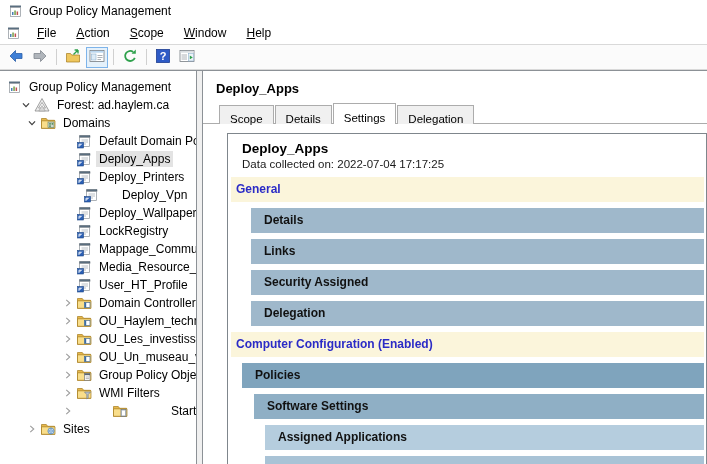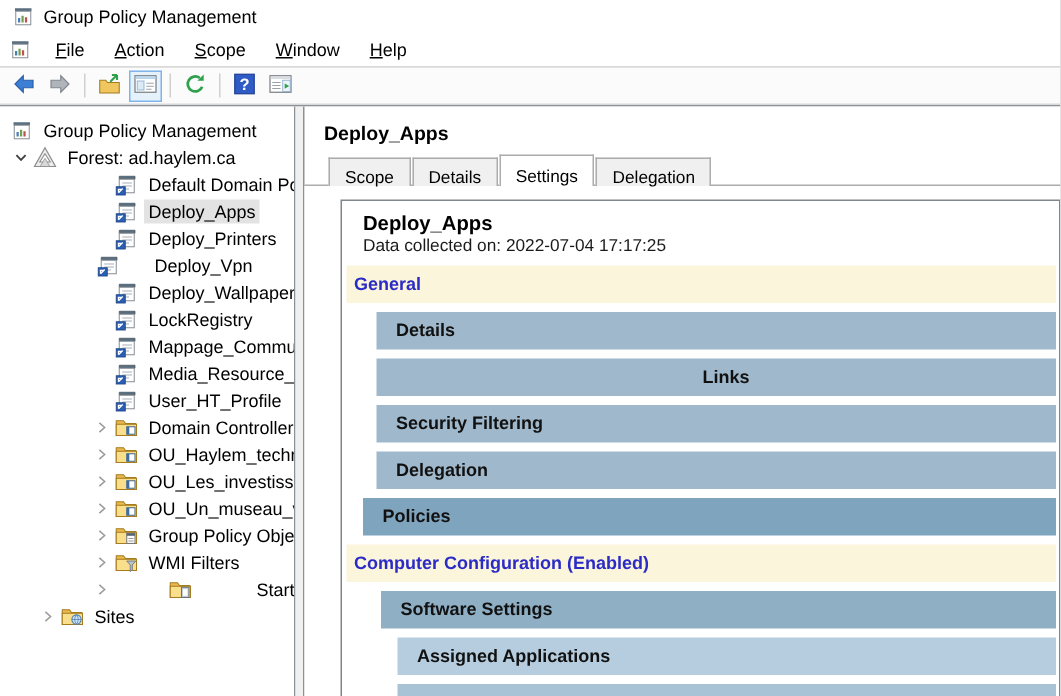--- a/index.html
+++ b/index.html
@@ -152,33 +152,49 @@
         <div class="tree-row" style="padding-left: 6px;">
           <span class="ticon"><svg viewBox="0 0 16 16">
               <path d="M3 2.5h11v2H3z" fill="#5a6e7f"></path>
               <rect x="3.5" y="4.5" width="10" height="9" fill="#fff" stroke="#8a9299" stroke-width="0.7"></rect>
               <rect x="5" y="9" width="1.5" height="3" fill="#4a7fb5"></rect>
               <rect x="7.3" y="7.5" width="1.5" height="4.5" fill="#74a04a"></rect>
               <rect x="9.6" y="8.5" width="1.5" height="3.5" fill="#c05050"></rect>
             </svg></span>
           <span class="tlabel">Group Policy Management</span>
         </div>
-        <div class="tree-row" style="padding-left: 6px;">
+        <div class="tree-row" style="padding-left: 6px; margin-left: 12px;">
           <span class="chev">
             <svg viewBox="0 0 16 16">
               <path d="M4.5 6.2L8 9.8l3.5-3.6" fill="none" stroke="#404040" stroke-width="1.4"></path>
             </svg>
           </span>
           <span class="ticon"><svg viewBox="0 0 16 16">
               <path d="M8 1.5L15 14H1z" fill="#ededed" stroke="#8c8c8c" stroke-width="0.8"></path>
               <path d="M8 5.5L11.5 11h-7z" fill="#fff" stroke="#8c8c8c" stroke-width="0.7"></path>
               <path d="M4.8 14L8 8.5 11.2 14z" fill="#d8d8d8" stroke="#8c8c8c" stroke-width="0.5"></path>
             </svg></span>
           <span class="tlabel">Forest: ad.haylem.ca</span>
         </div>
+        <div class="tree-row" style="padding-left: 24px;">
+          <span class="chev">
+            <svg viewBox="0 0 16 16">
+              <path d="M4.5 6.2L8 9.8l3.5-3.6" fill="none" stroke="#404040" stroke-width="1.4"></path>
+            </svg>
+          </span>
+          <span class="ticon"><svg viewBox="0 0 16 16">
+              <path d="M1.5 3.5h4.8l1.4 1.8h6.8v8H1.5z" fill="#e8b94c" stroke="#a57b1e" stroke-width="0.7"></path>
+              <path d="M1.5 5.8h13.5v7.5H1.5z" fill="#f9de8b" stroke="#a57b1e" stroke-width="0.7"></path>
+              <rect x="8" y="7" width="6" height="5.4" fill="#cfd8cf" stroke="#5e7f63" stroke-width="0.6"></rect>
+              <rect x="9.2" y="8.2" width="1.6" height="1.4" fill="#3e7f46"></rect>
+              <rect x="11.6" y="8.2" width="1.6" height="1.4" fill="#3e7f46"></rect>
+              <rect x="9.2" y="10.4" width="1.6" height="1.4" fill="#3e7f46"></rect>
+            </svg></span>
+          <span class="tlabel">Domains</span>
+        </div>
         <div class="tree-row" style="padding-left: 60px;">
           <span class="chev"></span>
           <span class="ticon"><svg viewBox="0 0 16 16">
               <path d="M3.5 2.5h10.5v2H3.5z" fill="#5a6e7f" stroke="#44535f" stroke-width="0.5"></path>
               <rect x="3.5" y="4.5" width="10" height="9" fill="#fff" stroke="#8a9299" stroke-width="0.7"></rect>
               <line x1="5.5" y1="7" x2="12" y2="7" stroke="#a8b0b7" stroke-width="0.8"></line>
               <line x1="5.5" y1="9" x2="12" y2="9" stroke="#a8b0b7" stroke-width="0.8"></line>
               <line x1="5.5" y1="11" x2="10" y2="11" stroke="#a8b0b7" stroke-width="0.8"></line>
               <rect x="1.5" y="9.5" width="6" height="5.5" fill="#2b5fb4" stroke="#1d4685" stroke-width="0.6"></rect>
               <path d="M3 13.5v-2.3h2.3M3 13.5l2.8-2.8" stroke="#fff" stroke-width="0.9" fill="none"></path>
@@ -204,21 +220,21 @@
               <path d="M3.5 2.5h10.5v2H3.5z" fill="#5a6e7f" stroke="#44535f" stroke-width="0.5"></path>
               <rect x="3.5" y="4.5" width="10" height="9" fill="#fff" stroke="#8a9299" stroke-width="0.7"></rect>
               <line x1="5.5" y1="7" x2="12" y2="7" stroke="#a8b0b7" stroke-width="0.8"></line>
               <line x1="5.5" y1="9" x2="12" y2="9" stroke="#a8b0b7" stroke-width="0.8"></line>
               <line x1="5.5" y1="11" x2="10" y2="11" stroke="#a8b0b7" stroke-width="0.8"></line>
               <rect x="1.5" y="9.5" width="6" height="5.5" fill="#2b5fb4" stroke="#1d4685" stroke-width="0.6"></rect>
               <path d="M3 13.5v-2.3h2.3M3 13.5l2.8-2.8" stroke="#fff" stroke-width="0.9" fill="none"></path>
             </svg></span>
           <span class="tlabel">Deploy_Printers</span>
         </div>
-        <div class="tree-row" style="padding-left: 32px; gap: 16px;">
+        <div class="tree-row" style="padding-left: 51px; gap: 16px;">
           <span class="chev"></span>
           <span class="ticon"><svg viewBox="0 0 16 16">
               <path d="M3.5 2.5h10.5v2H3.5z" fill="#5a6e7f" stroke="#44535f" stroke-width="0.5"></path>
               <rect x="3.5" y="4.5" width="10" height="9" fill="#fff" stroke="#8a9299" stroke-width="0.7"></rect>
               <line x1="5.5" y1="7" x2="12" y2="7" stroke="#a8b0b7" stroke-width="0.8"></line>
               <line x1="5.5" y1="9" x2="12" y2="9" stroke="#a8b0b7" stroke-width="0.8"></line>
               <line x1="5.5" y1="11" x2="10" y2="11" stroke="#a8b0b7" stroke-width="0.8"></line>
               <rect x="1.5" y="9.5" width="6" height="5.5" fill="#2b5fb4" stroke="#1d4685" stroke-width="0.6"></rect>
               <path d="M3 13.5v-2.3h2.3M3 13.5l2.8-2.8" stroke="#fff" stroke-width="0.9" fill="none"></path>
             </svg></span>
@@ -415,25 +431,25 @@
           <span class="tab">Delegation</span>
         </div>
       <div class="tab-page">
         <div class="report-frame">
           <div class="report">
             <div class="report-title">Deploy_Apps</div>
             <div class="report-sub">Data collected on: 2022-07-04 17:17:25</div>
             <div class="rows" id="report-rows">
                 <div class="rrow section">General</div>
                 <div class="rrow bar" style="margin-left: 20px; background: rgb(159, 184, 203);">Details</div>
-                <div class="rrow bar" style="margin-left: 20px; background: rgb(159, 184, 203); text-align: center;">Links</div>
-                <div class="rrow bar" style="margin-left: 20px; background: rgb(159, 184, 203);">Security Filtering</div>
+                <div class="rrow bar" style="margin-left: 20px; background: rgb(159, 184, 203);">Links</div>
+                <div class="rrow bar" style="margin-left: 20px; background: rgb(159, 184, 203);">Security Assigned</div>
                 <div class="rrow bar" style="margin-left: 20px; background: rgb(159, 184, 203);">Delegation</div>
+                <div class="rrow section">Computer Configuration (Enabled)</div>
                 <div class="rrow bar" style="margin-left: 11px; background: rgb(127, 164, 189);">Policies</div>
-                <div class="rrow section">Computer Configuration (Enabled)</div>
                 <div class="rrow bar" style="margin-left: 23px; background: rgb(143, 175, 197);">Software Settings</div>
                 <div class="rrow bar" style="margin-left: 34px; background: rgb(181, 205, 222);">Assigned Applications</div>
                 <div class="rrow bar" style="margin-left: 34px; background: rgb(169, 195, 214);"></div>
               </div>
           </div>
         </div>
       </div>
     </div>
 
   </div>

